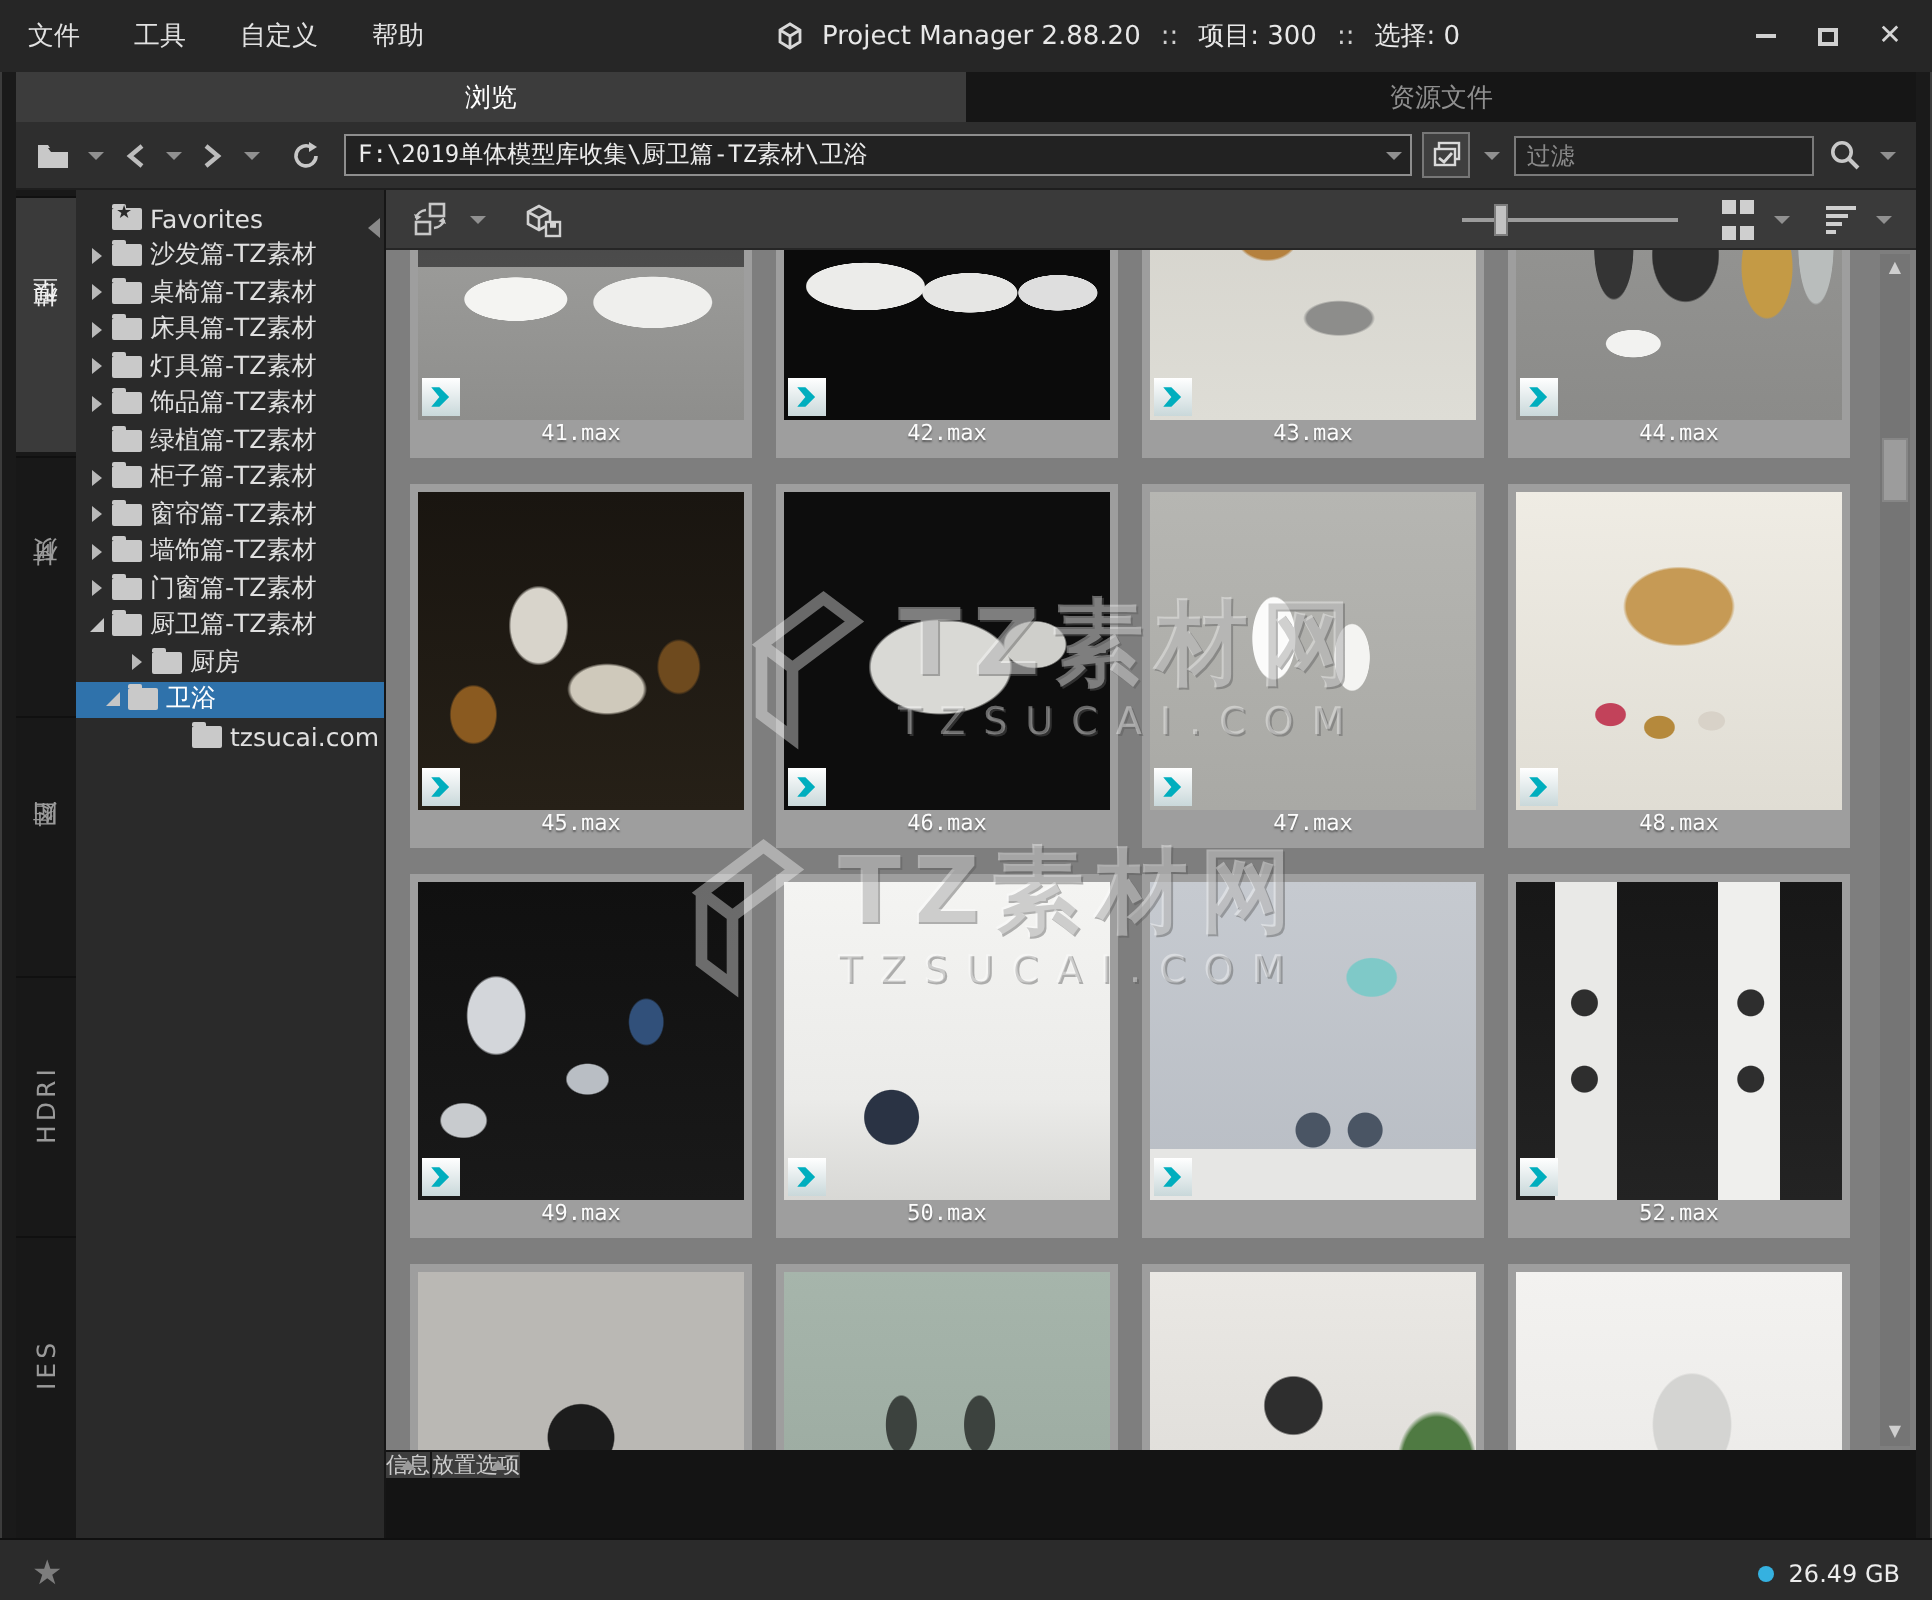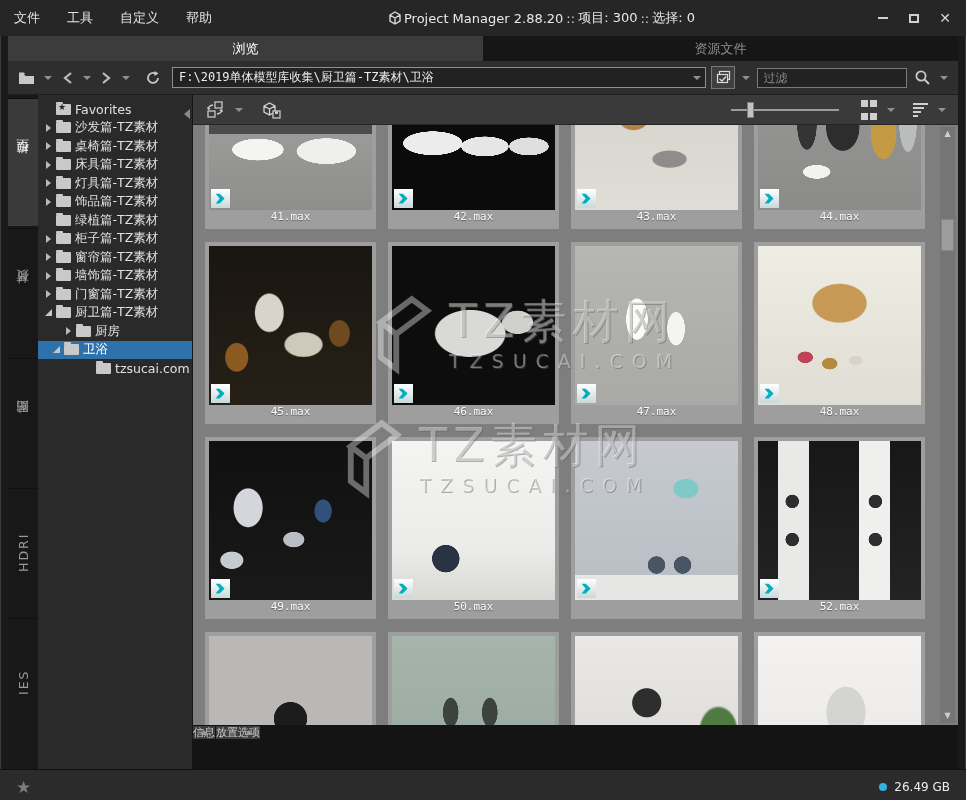--- a/index.html
+++ b/index.html
@@ -5,21 +5,21 @@
   * { box-sizing: border-box; margin: 0; padding: 0; }
   html,body { background:#000; }
   body { font-family:"DejaVu Sans","Liberation Sans",sans-serif; }
   .window { position:relative; width:966px; height:800px; background:#1a1a1a; overflow:hidden;
             box-shadow: inset 0 0 0 1px #3c3c3c; color:#ddd; }
 
   
   .titlebar { position:relative; height:36px; background:#262626; display:flex; align-items:center; padding:0 14px; }
   .menus { display:flex; gap:27px; font-size:13px; color:#e2e2e2; }
   .menu-item { cursor:default; }
-  .title-group { position:absolute; left:386px; top:0; height:36px; display:flex; align-items:center; gap:0; font-size:13px; color:#e8e8e8; }
+  .title-group { position:absolute; left:386px; top:0; height:36px; display:flex; align-items:center; gap:7px; font-size:13px; color:#e8e8e8; }
   .app-logo { width:18px; height:18px; }
   .title-sep { color:#cfcfcf; margin:0 3px; }
   .win-btns { position:absolute; right:14px; top:0; height:36px; display:flex; align-items:center; gap:17px; }
   .wb { width:14px; height:14px; display:flex; align-items:center; justify-content:center; color:#d5d5d5; }
   .wb-min i { display:block; width:10px; height:2px; background:#d0d0d0; }
   .wb-max i { display:block; width:10px; height:9px; border:2px solid #d0d0d0; }
   .wb-close { font-size:14px; line-height:14px; }
 
   
   .frame { margin:0 8px; }
@@ -98,21 +98,21 @@
   .th-t51{background:radial-gradient(13px 10px at 68% 30%,#7fc9c8 94%,transparent),radial-gradient(9px 9px at 50% 78%,#4a5564 94%,transparent),radial-gradient(9px 9px at 66% 78%,#4a5564 94%,transparent),linear-gradient(0deg,#e6e6e4 0 16%,transparent 16%),linear-gradient(180deg,#c6cad0,#b8bdc4);}
   .th-t52{background:radial-gradient(7px 7px at 21% 38%,#2e2e2e 92%,transparent),radial-gradient(7px 7px at 21% 62%,#2e2e2e 92%,transparent),radial-gradient(7px 7px at 72% 38%,#2e2e2e 92%,transparent),radial-gradient(7px 7px at 72% 62%,#2e2e2e 92%,transparent),linear-gradient(90deg,transparent 0 12%,#e9e9e7 12% 31%,transparent 31% 62%,#efefed 62% 81%,transparent 81%),linear-gradient(180deg,#171717,#232323);}
   .th-t53{background:radial-gradient(17px 17px at 50% 52%,#1c1c1c 96%,transparent),linear-gradient(180deg,#bab8b4 0 70%,#8e8c88 70%);}
   .th-t54{background:radial-gradient(8px 15px at 36% 48%,#3c423e 94%,transparent),radial-gradient(8px 15px at 60% 48%,#3c423e 94%,transparent),linear-gradient(0deg,#c9c2b2 0 18%,transparent 18%),linear-gradient(180deg,#a6b5ab,#98a79d);}
   .th-t55{background:radial-gradient(15px 15px at 44% 42%,#2e2e2e 94%,transparent),radial-gradient(20px 26px at 88% 60%,#4f7a42 88%,transparent),linear-gradient(0deg,#b5b2ad 0 14%,transparent 14%),linear-gradient(180deg,#eae8e4,#dbd9d5);}
   .th-t56{background:radial-gradient(20px 26px at 54% 48%,#d4d4d2 96%,transparent),linear-gradient(0deg,#c9c7c3 0 12%,transparent 12%),linear-gradient(180deg,#f3f2f0,#e8e7e5);}
 
   
   .wm { position:absolute; display:flex; align-items:center; gap:14px; color:rgba(255,255,255,0.38);
         pointer-events:none; text-shadow:1px 1px 0 rgba(90,90,90,.45); }
-  .wm-text { font-size:46px; font-weight:normal; letter-spacing:6px; line-height:1.1; }
+  .wm-text { font-size:46px; font-weight:bold; letter-spacing:6px; line-height:1.1; }
   .wm-sub { font-size:19px; letter-spacing:9px; margin-top:4px; }
   .wm1 { left:180px; top:168px; }
   .wm2 { left:150px; top:292px; }
 
   
   .vscroll { position:absolute; top:2px; bottom:2px; right:3px; width:15px; background:#757575; }
   .vs-btn { position:absolute; left:0; width:15px; height:14px; color:#cfcfcf; font-size:8px; text-align:center; line-height:14px; }
   .vs-up { top:0; } .vs-down { bottom:0; }
   .vs-thumb { position:absolute; left:1px; right:1px; top:92px; height:32px; background:#9c9c9c; border:1px solid #868686; }
 

